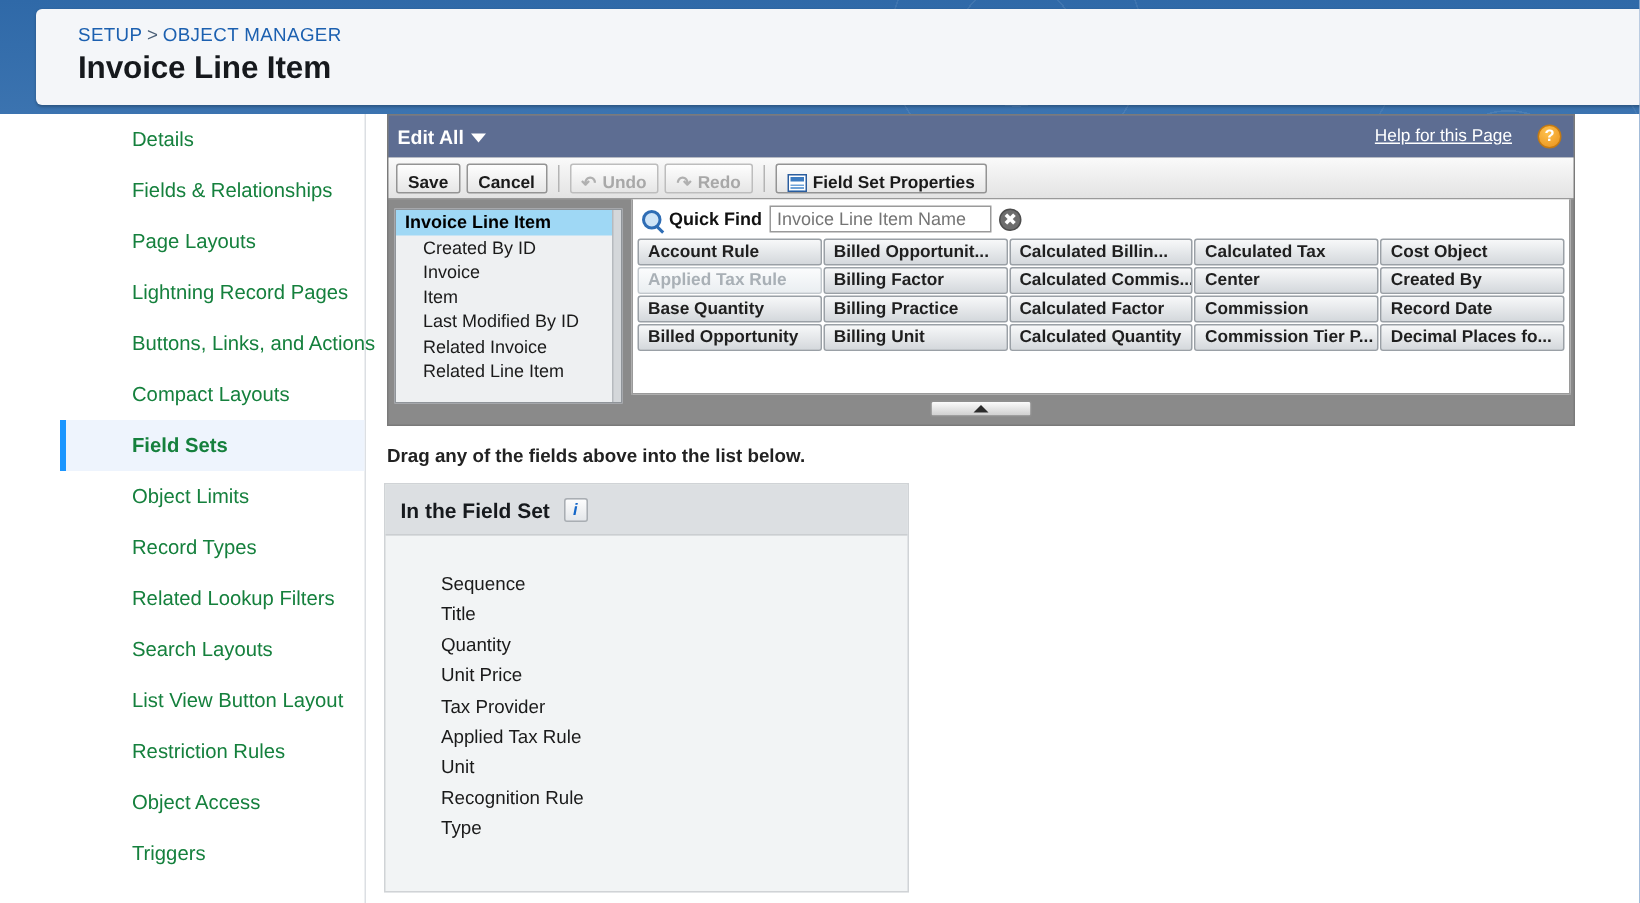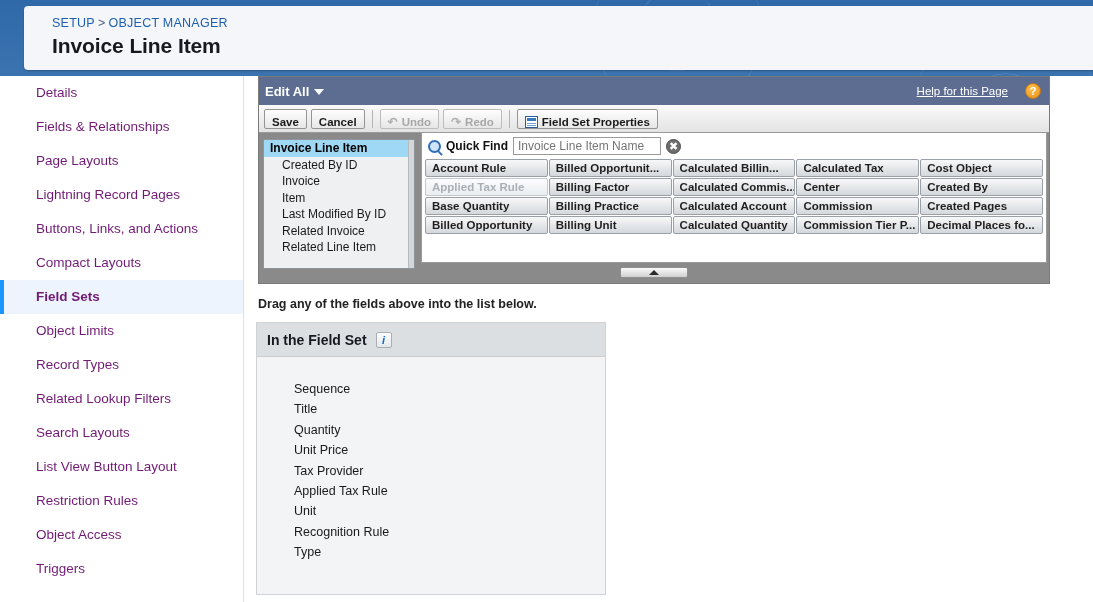--- a/index.html
+++ b/index.html
@@ -47,22 +47,22 @@
     background: #ffffff; z-index: 2;
   }
 
   
   #sidebar {
     position: absolute; left: 0; top: 0; width: 244px; height: 526px;
     background: #ffffff; border-right: 1px solid #dcdfe3;
   }
   .nav-item {
     position: relative; height: 34px; line-height: 34px;
-    padding-left: 36px; font-size: 13.5px; color: #701a75;
-    cursor: pointer; white-space: nowrap;
+    padding-left: 48px; font-size: 13.5px; color: #15803d;
+    cursor: pointer; white-space: nowrap; margin-left: 40px;
   }
   .nav-item.active {
     background: #eef4fd; font-weight: bold;
   }
   .nav-item.active::before {
     content: ""; position: absolute; left: 0; top: 0; bottom: 0; width: 4px;
     background: #1b96ff;
   }
 
   
@@ -330,23 +330,23 @@
           <div class="field-tile">Calculated Billin...</div>
           <div class="field-tile">Calculated Tax</div>
           <div class="field-tile">Cost Object</div>
           <div class="field-tile used">Applied Tax Rule</div>
           <div class="field-tile">Billing Factor</div>
           <div class="field-tile">Calculated Commis...</div>
           <div class="field-tile">Center</div>
           <div class="field-tile">Created By</div>
           <div class="field-tile">Base Quantity</div>
           <div class="field-tile">Billing Practice</div>
-          <div class="field-tile">Calculated Account</div>
+          <div class="field-tile">Calculated Factor</div>
           <div class="field-tile">Commission</div>
-          <div class="field-tile">Created Pages</div>
+          <div class="field-tile">Record Date</div>
           <div class="field-tile">Billed Opportunity</div>
           <div class="field-tile">Billing Unit</div>
           <div class="field-tile">Calculated Quantity</div>
           <div class="field-tile">Commission Tier P...</div>
           <div class="field-tile">Decimal Places fo...</div>
         </div>
       </div>
 
       <div id="handle">
         <span class="tri"></span>

